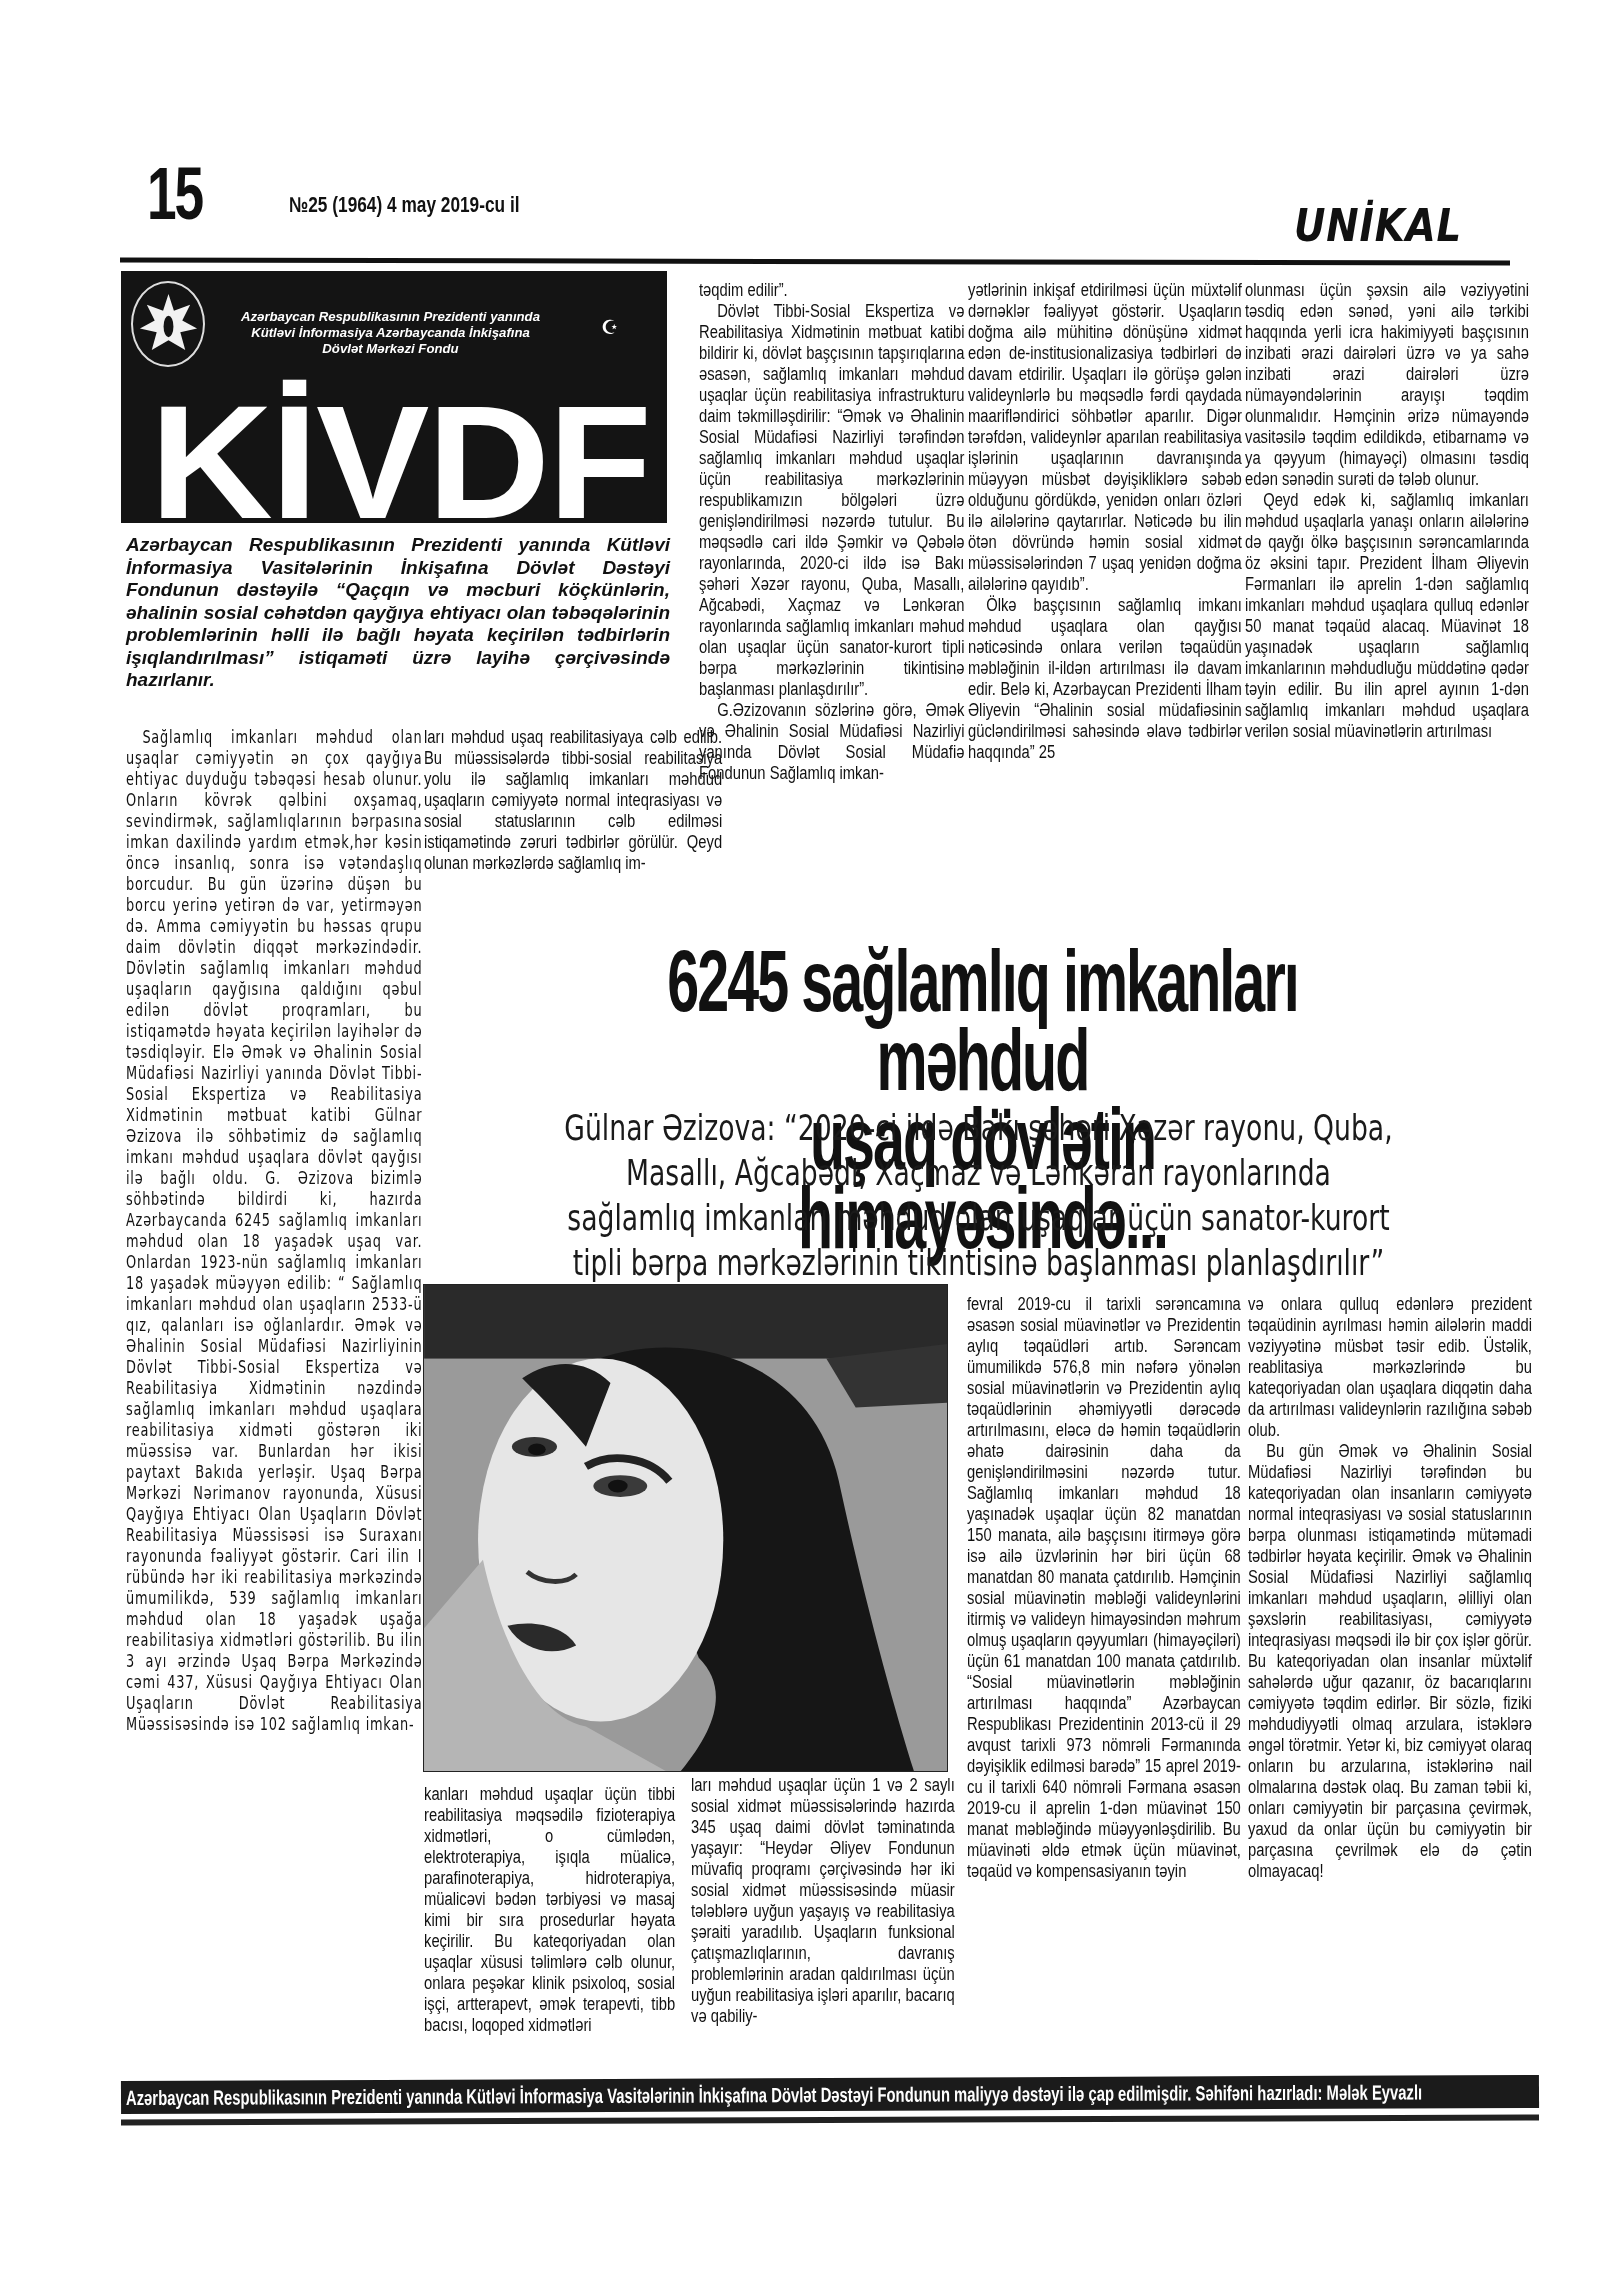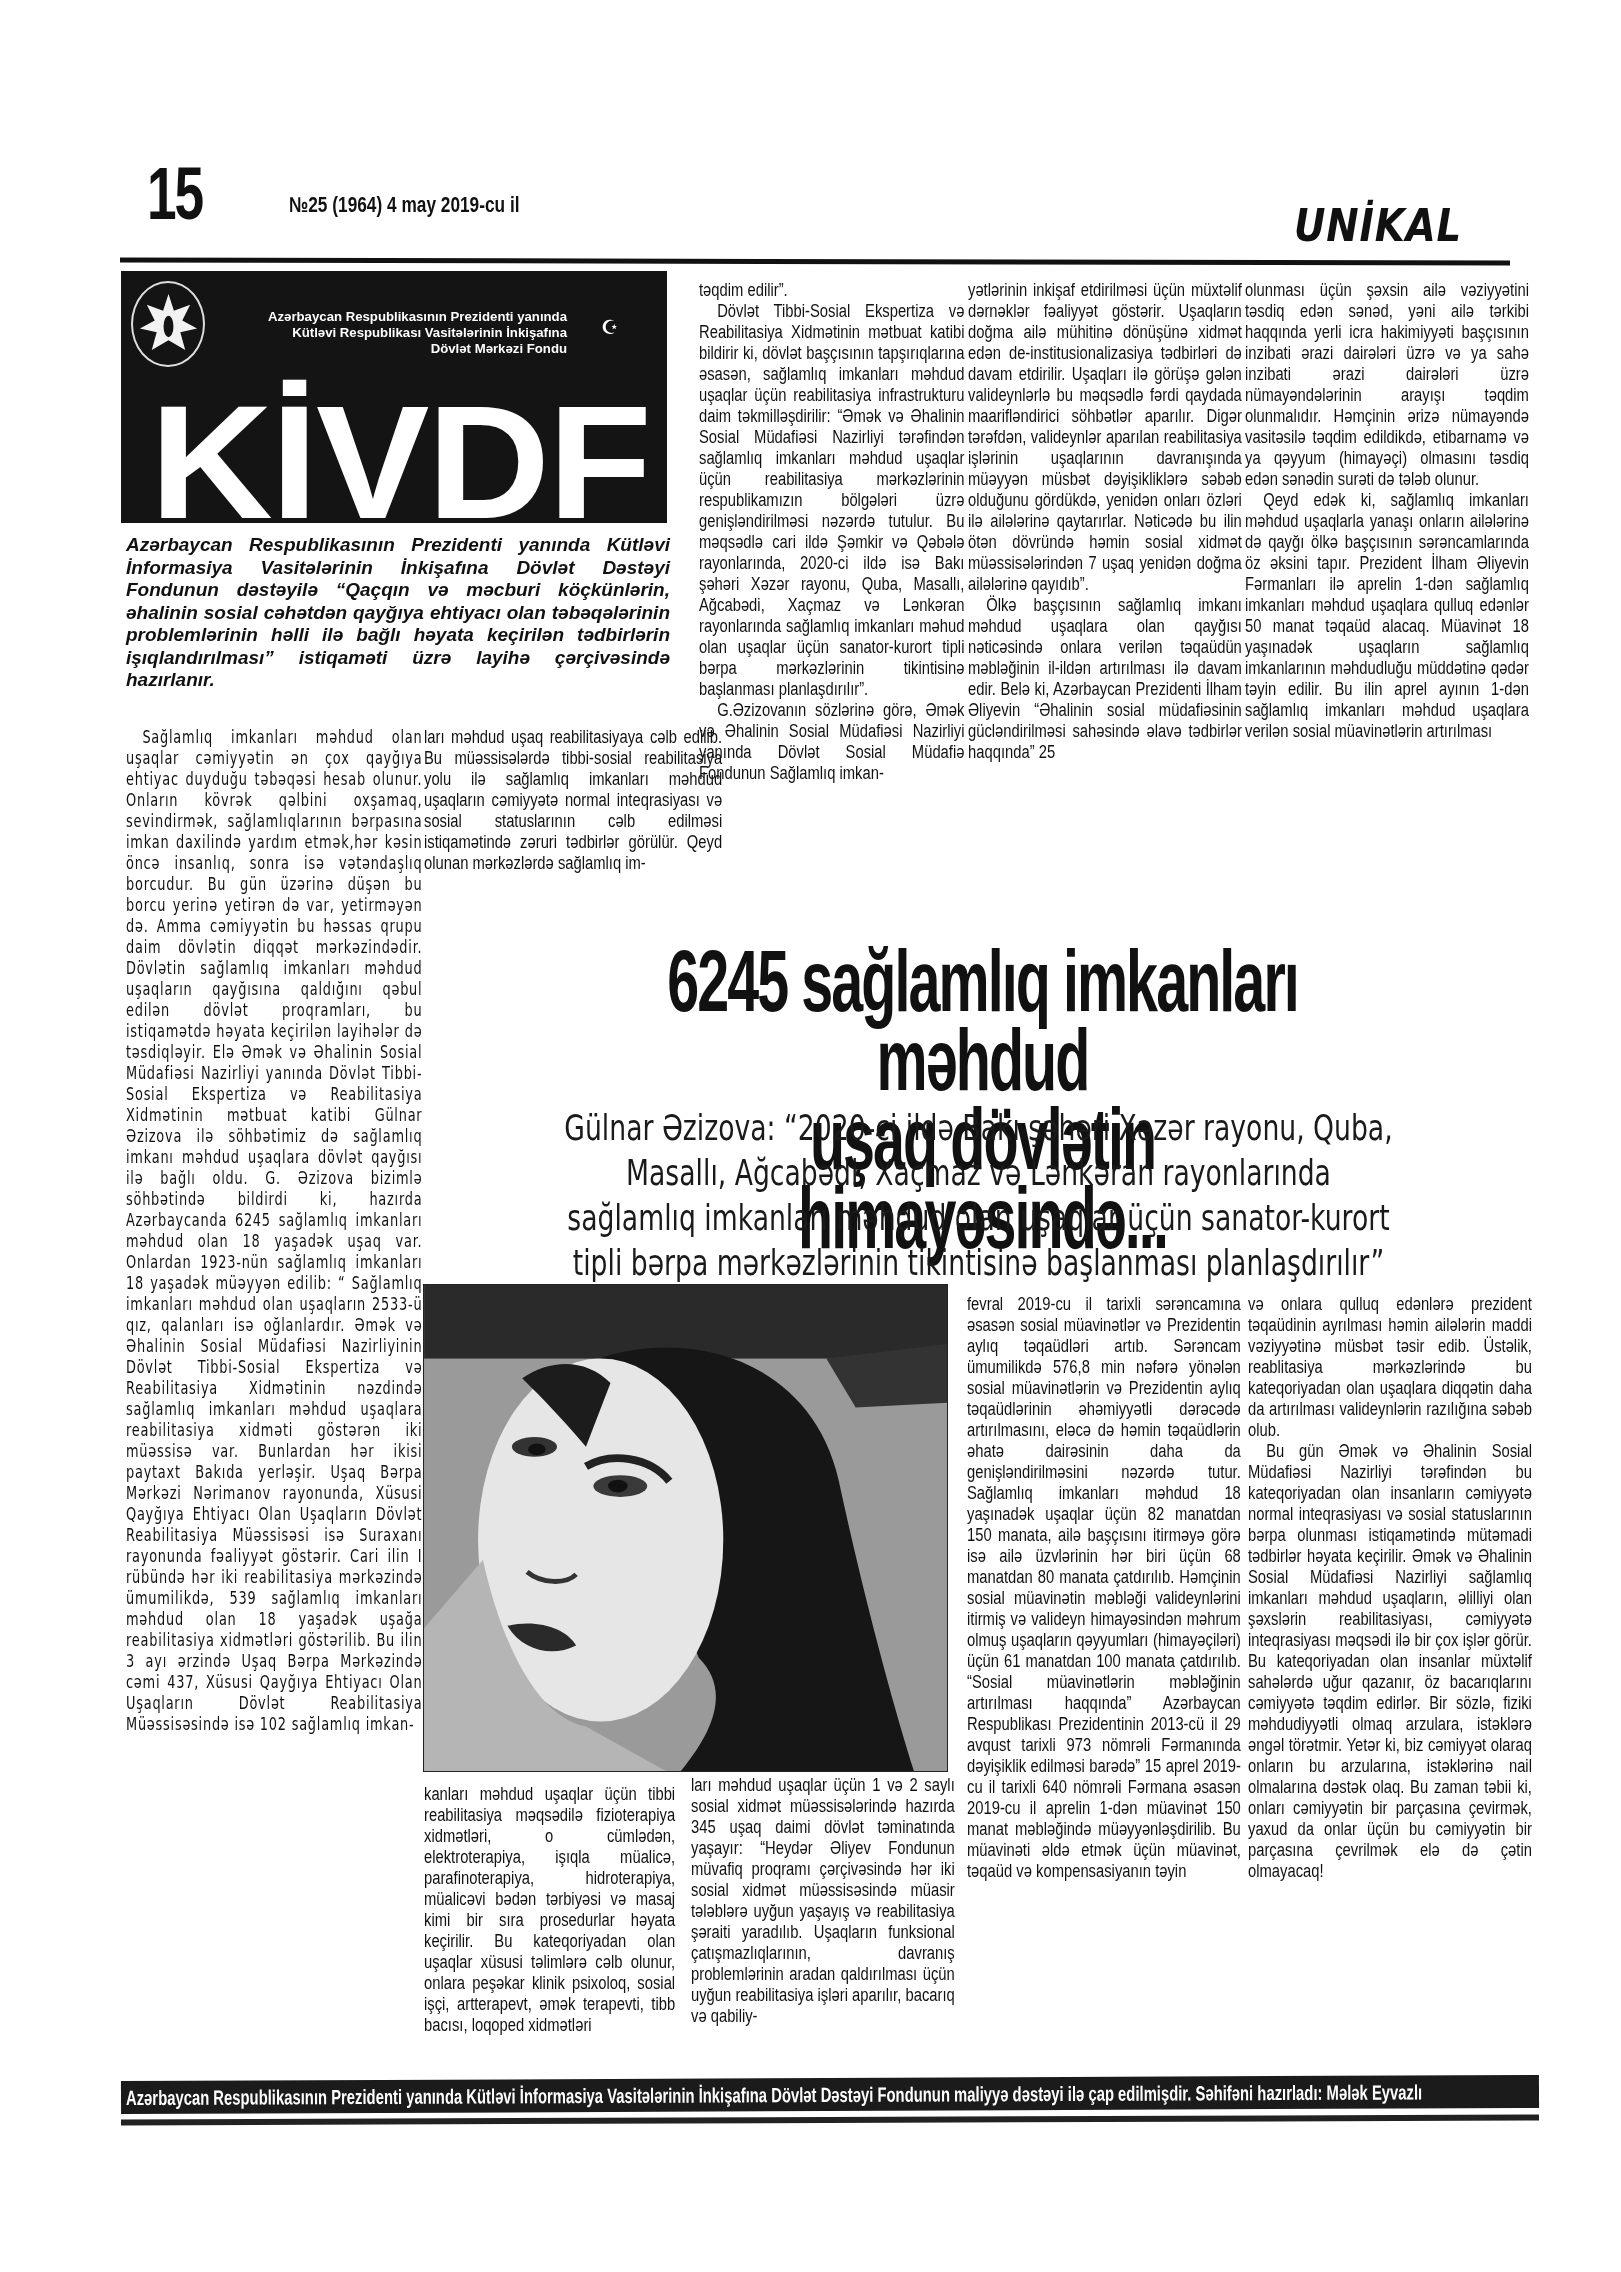--- a/index.html
+++ b/index.html
@@ -7,21 +7,21 @@
   .abs { position:absolute; }
   
   .page-num { left:147px; top:157px; font-family:"Liberation Sans", sans-serif; font-size:74px; font-weight:700; transform:scaleX(0.72); transform-origin:left top; line-height:1; letter-spacing:-2.9px; }
   .issue { left:289px; top:192px; font-size:21.6px; font-weight:700; transform:scaleX(0.8); transform-origin:left top; white-space:nowrap; }
   .brand { left:1294px; top:199px; font-size:45px; font-weight:900; font-style:italic; transform:scaleX(0.86); transform-origin:left top; letter-spacing:1px; font-family:"DejaVu Sans", sans-serif; }
   .rule-top { left:120px; top:259px; width:1390px; height:4.9px; background:#111; transform:rotate(0.12deg); }
   
   .kivdf { left:121px; top:271px; width:546px; height:252px; background:#141414; color:#fff; overflow:hidden; }
   .emblem { left:9.8px; top:9.8px; width:74px; height:86px; border:2px solid #ddd; border-radius:50%; box-sizing:border-box; }
   .emblem svg { position:absolute; left:4.9px; top:8.8px; }
-  .fund-line { left:93px; width:353px; text-align:right; font-size:13.2px; font-weight:700; white-space:nowrap; }
+  .fund-line { left:93px; width:353px; text-align:center; font-size:13.2px; font-weight:700; white-space:nowrap;font-style:italic; }
   .crescent { left:480px; top:45px; font-size:19.6px; }
   .kivdf-big { left:29px; top:110px; font-size:162px; font-weight:700; letter-spacing:-2px; line-height:1; transform:scaleX(1.05); transform-origin:left top; }
   
   .intro { left:126px; top:534px; width:544px; font-size:19px; font-style:italic; font-weight:700; line-height:22.5px; text-align:justify; }
   
   .col { font-size:17.6px; line-height:21px; text-align:justify; transform:scaleX(0.84); transform-origin:left top; }
   .col p { margin:0; }
   .col p.ind { text-indent:21.6px; }
   .wide-col { font-family:"DejaVu Sans", sans-serif; font-size:17px; line-height:21px; text-align:justify; letter-spacing:1px; transform:scaleX(0.76); transform-origin:left top; }
   .wide-col p { margin:0; }
@@ -45,21 +45,21 @@
 <div class="abs rule-top"></div>
 
 <div class="abs kivdf">
   <div class="abs emblem">
     <svg width="61" height="65" viewBox="0 0 124 132">
       <polygon fill="#f2f2f2" points="62,4 73,38 106,26 90,58 120,74 86,82 96,118 62,98 28,118 38,82 4,74 34,58 18,26 51,38"></polygon>
       <ellipse cx="62" cy="70" rx="10" ry="22" fill="#141414"></ellipse>
     </svg>
   </div>
   <div class="abs fund-line" style="top:38px">Azərbaycan Respublikasının Prezidenti yanında</div>
-  <div class="abs fund-line" style="top:54px">Kütləvi Respublikası Vasitələrinin İnkişafına</div>
+  <div class="abs fund-line" style="top:54px">Kütləvi İnformasiya Azərbaycanda İnkişafına</div>
   <div class="abs fund-line" style="top:70px">Dövlət Mərkəzi Fondu</div>
   <div class="abs crescent">☪</div>
   <div class="abs kivdf-big">KİVDF</div>
 </div>
 
 <div class="abs intro">Azərbaycan Respublikasının Prezidenti yanında Kütləvi İnformasiya Vasitələrinin İnkişafına Dövlət Dəstəyi Fondunun dəstəyilə “Qaçqın və məcburi köçkünlərin, əhalinin sosial cəhətdən qayğıya ehtiyacı olan təbəqələrinin problemlərinin həlli ilə bağlı həyata keçirilən tədbirlərin işıqlandırılması” istiqaməti üzrə layihə çərçivəsində hazırlanır.</div>
 
 <div class="abs wide-col" style="left:126px; top:727px; width:390px;">
   <p class="ind">Sağlamlıq imkanları məhdud olan uşaqlar cəmiyyətin ən çox qayğıya ehtiyac duyduğu təbəqəsi hesab olunur. Onların kövrək qəlbini oxşamaq, sevindirmək, sağlamlıqlarının bərpasına imkan daxilində yardım etmək,hər kəsin öncə insanlıq, sonra isə vətəndaşlıq borcudur. Bu gün üzərinə düşən bu borcu yerinə yetirən də var, yetirməyən də. Amma cəmiyyətin bu həssas qrupu daim dövlətin diqqət mərkəzindədir. Dövlətin sağlamlıq imkanları məhdud uşaqların qayğısına qaldığını qəbul edilən dövlət proqramları, bu istiqamətdə həyata keçirilən layihələr də təsdiqləyir. Elə Əmək və Əhalinin Sosial Müdafiəsi Nazirliyi yanında Dövlət Tibbi-Sosial Ekspertiza və Reabilitasiya Xidmətinin mətbuat katibi Gülnar Əzizova ilə söhbətimiz də sağlamlıq imkanı məhdud uşaqlara dövlət qayğısı ilə bağlı oldu. G. Əzizova bizimlə söhbətində bildirdi ki, hazırda Azərbaycanda 6245 sağlamlıq imkanları məhdud olan 18 yaşadək uşaq var. Onlardan 1923-nün sağlamlıq imkanları 18 yaşadək müəyyən edilib: “ Sağlamlıq imkanları məhdud olan uşaqların 2533-ü qız, qalanları isə oğlanlardır. Əmək və Əhalinin Sosial Müdafiəsi Nazirliyinin Dövlət Tibbi-Sosial Ekspertiza və Reabilitasiya Xidmətinin nəzdində sağlamlıq imkanları məhdud uşaqlara reabilitasiya xidməti göstərən iki müəssisə var. Bunlardan hər ikisi paytaxt Bakıda yerləşir. Uşaq Bərpa Mərkəzi Nərimanov rayonunda, Xüsusi Qayğıya Ehtiyacı Olan Uşaqların Dövlət Reabilitasiya Müəssisəsi isə Suraxanı rayonunda fəaliyyət göstərir. Cari ilin I rübündə hər iki reabilitasiya mərkəzində ümumilikdə, 539 sağlamlıq imkanları məhdud olan 18 yaşadək uşağa reabilitasiya xidmətləri göstərilib. Bu ilin 3 ayı ərzində Uşaq Bərpa Mərkəzində cəmi 437, Xüsusi Qayğıya Ehtiyacı Olan Uşaqların Dövlət Reabilitasiya Müəssisəsində isə 102 sağlamlıq imkan-</p>
 </div>

